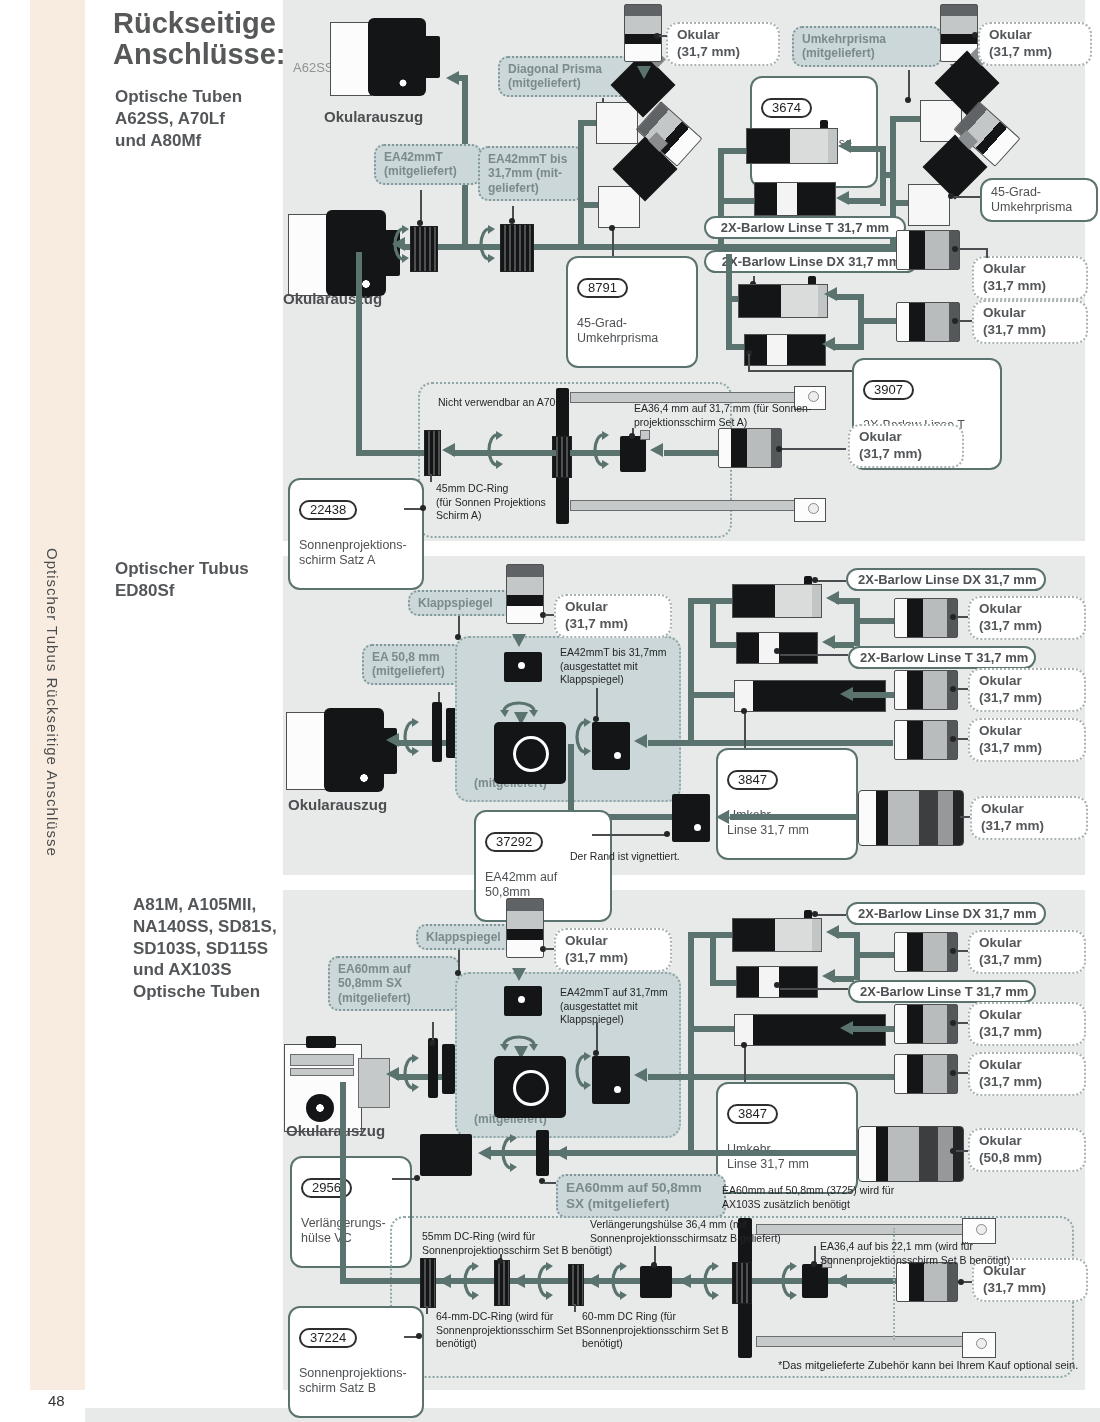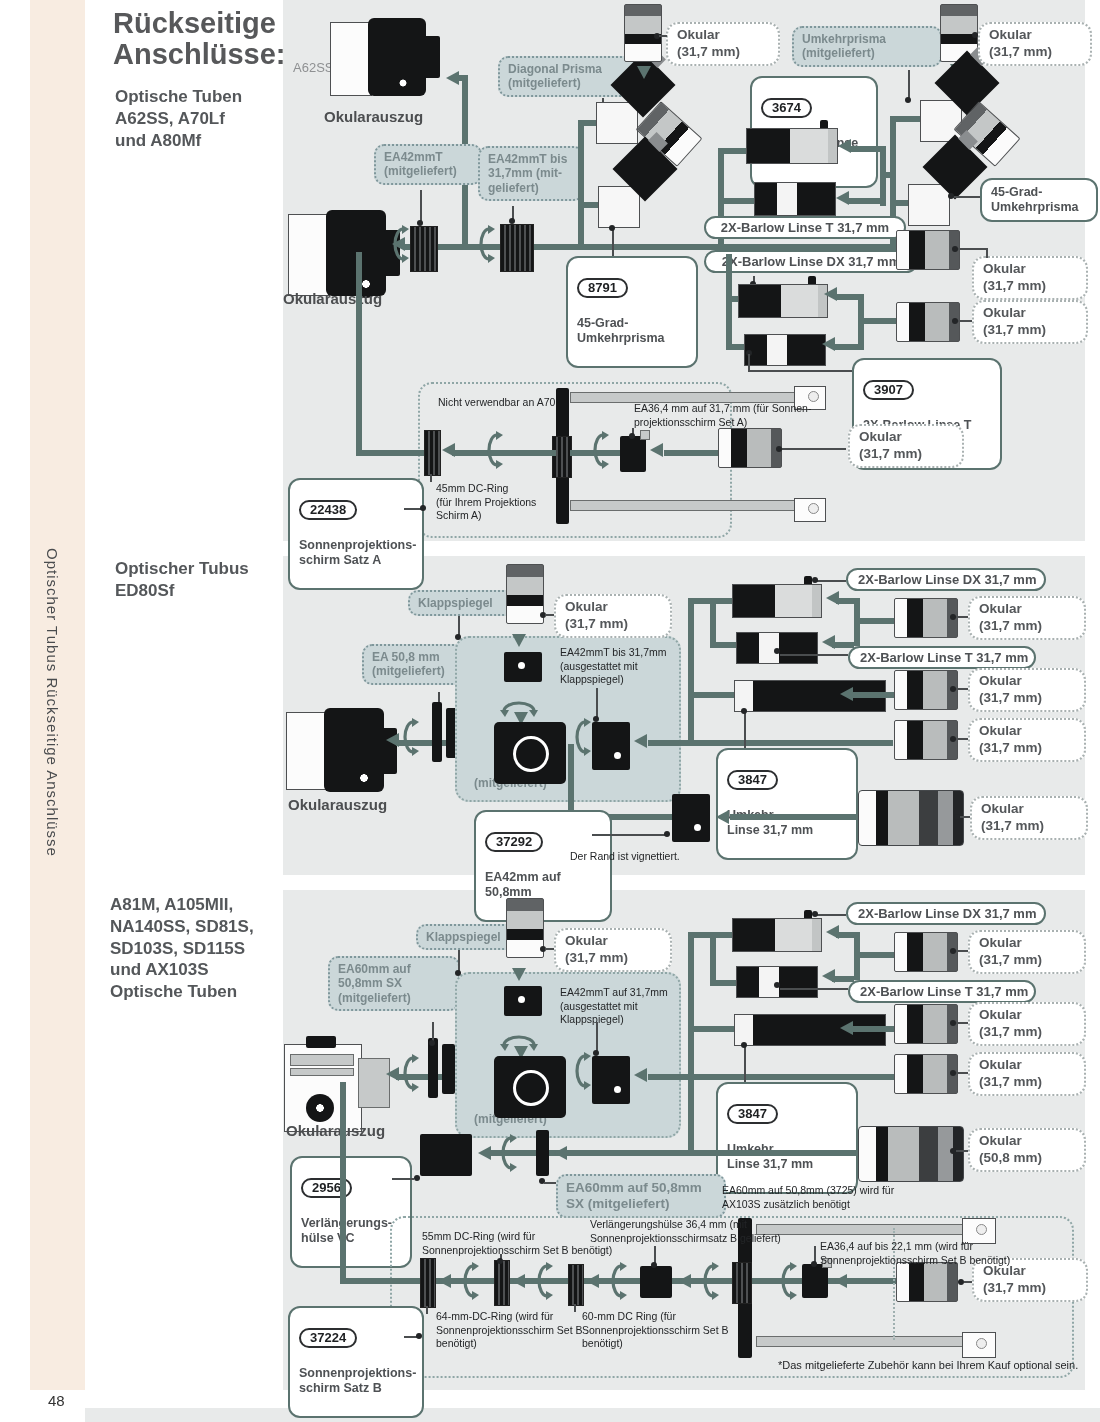--- a/index.html
+++ b/index.html
@@ -15,21 +15,21 @@
   .seclab{position:absolute;font-weight:bold;font-size:15px;color:#4c4e50}
   .mlab{position:absolute;font-size:13px;color:#8e9092}
   .rlab{position:absolute;font-weight:bold;font-size:12px;color:#7b8a8d}
   .note{position:absolute;font-size:10.5px;line-height:1.3;color:#232527;white-space:pre-line}
   .callout{position:absolute;background:#cbd7d9;border:2px dotted #7f979b;border-radius:10px;
            padding:4px 8px;font-weight:bold;font-size:12px;line-height:1.2;color:#7b8a8d;white-space:pre-line}
   .callout.lg{font-size:13.5px}
   .wc{position:absolute;background:#fff;border:2px dotted #a9b1b1;border-radius:12px;
       padding:3px 9px;font-weight:bold;font-size:13.5px;line-height:1.25;color:#54575a;white-space:pre-line}
   .pbox{position:absolute;background:#fff;border:2.5px solid #5b736f;border-radius:12px;
-        padding:5px 9px;font-weight:bold;font-size:12.5px;line-height:1.2;color:#4e5154;white-space:pre-line}
+        padding:5px 9px;font-weight:normal;font-size:12.5px;line-height:1.2;color:#4e5154;white-space:pre-line}
   .pbox .num{display:inline-block;border:2px solid #2c2e30;border-radius:11px;padding:0 9px;
              color:#1e2022;font-size:13px;margin-bottom:3px;background:#fff}
   .pill{position:absolute;background:#fff;border:2.5px solid #5b736f;border-radius:14px;
         padding:2px 10px;font-weight:bold;font-size:13px;color:#4e5154;white-space:nowrap;text-align:center}
   .hl,.vl{position:absolute;background:#5b736f}
   .hl{height:6px}.vl{width:6px}
   .aL{position:absolute;width:0;height:0;border-top:7px solid transparent;border-bottom:7px solid transparent;border-right:13px solid #5b736f}
   .aD{position:absolute;width:0;height:0;border-left:7px solid transparent;border-right:7px solid transparent;border-top:13px solid #5b736f}
   .dot{position:absolute;width:6px;height:6px;border-radius:50%;background:#232527}
   .lh{position:absolute;background:#4a4d4f;height:2px}
@@ -260,21 +260,21 @@
 <div class="eph" style="left:718px;top:428px;width:62px"></div>
 <div class="dot" style="left:776px;top:446px"></div>
 <div class="lh" style="left:782px;top:448px;width:64px"></div>
 <div class="wc" style="left:848px;top:424px;width:94px">Okular
 (31,7 mm)</div>
 <div class="note" style="left:634px;top:402px">EA36,4 mm auf 31,7 mm (für Sonnen-
 projektionsschirm Set A)</div>
 <div class="lv" style="left:632px;top:428px;height:8px"></div>
 <div class="dot" style="left:629px;top:433px"></div>
 <div class="note" style="left:436px;top:482px">45mm DC-Ring
-(für Ihrem Projektions
+(für Sonnen Projektions
 Schirm A)</div>
 <div class="lv" style="left:430px;top:474px;height:8px"></div>
 <div class="pbox" style="left:288px;top:478px;width:114px">
   <div><span class="num">22438</span></div>
   <div class="pre">Sonnenprojektions-
 schirm Satz A</div>
 </div>
 <div class="lh" style="left:404px;top:508px;width:18px"></div>
 <div class="dot" style="left:420px;top:505px"></div>
 
@@ -395,21 +395,21 @@
 <div class="lh" style="left:960px;top:816px;width:10px"></div>
 <div class="pbox" style="left:474px;top:810px;width:116px">
   <div><span class="num">37292</span></div>
   <div class="pre">EA42mm auf
 50,8mm</div>
 </div>
 <div class="lh" style="left:592px;top:834px;width:74px"></div>
 <div class="dot" style="left:664px;top:831px"></div>
 <div class="note" style="left:570px;top:850px">Der Rand ist vignettiert.</div>
 
-<div class="h2" style="left:110px;top:894px">A81M, A105MII,
+<div class="h2" style="left:133px;top:894px">A81M, A105MII,
 NA140SS, SD81S,
 SD103S, SD115S
 und AX103S
 Optische Tuben</div>
 <div class="wht" style="left:284px;top:1044px;width:76px;height:86px"></div>
 <div class="gry" style="left:290px;top:1054px;width:62px;height:10px"></div>
 <div class="gry" style="left:290px;top:1068px;width:62px;height:6px"></div>
 <div class="blk" style="left:306px;top:1036px;width:30px;height:12px"></div>
 <div class="gry" style="left:358px;top:1058px;width:30px;height:48px"></div>
 <div class="knob" style="left:306px;top:1094px;width:28px;height:28px"></div>

